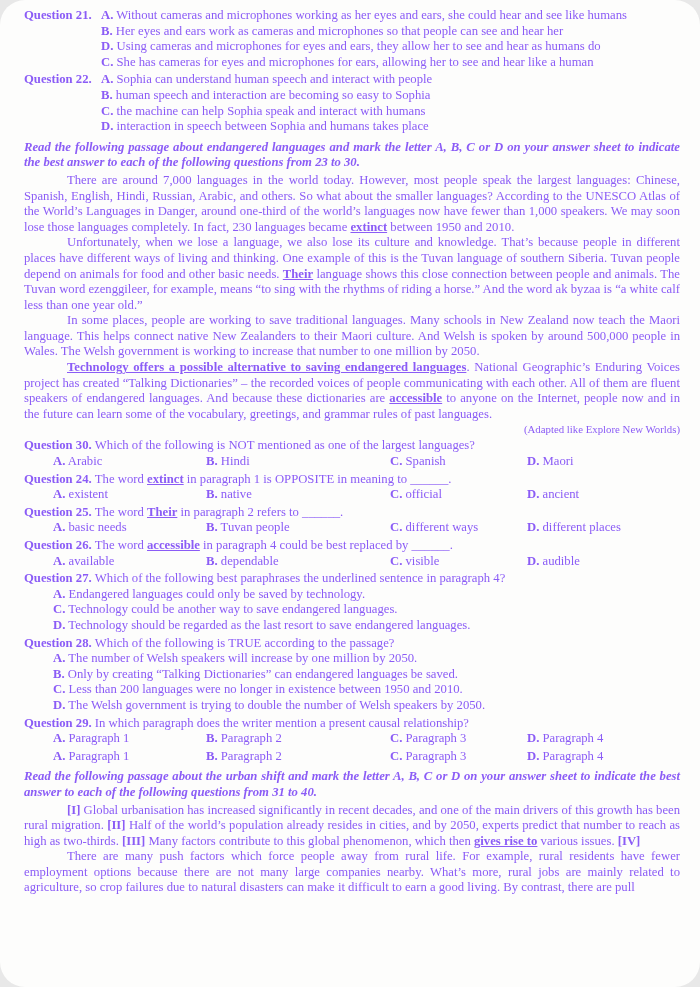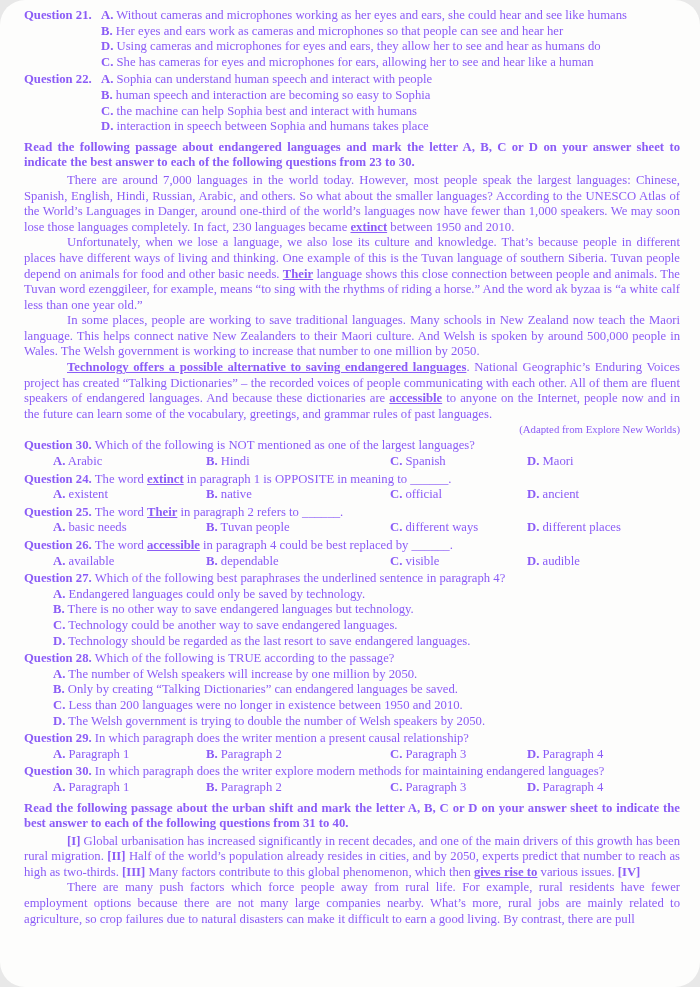--- a/index.html
+++ b/index.html
@@ -11,21 +11,21 @@
     font-size:12.7px;line-height:15.6px;border-radius:25px;
   }
   .b{font-weight:700}
   .i{}
   .u{text-decoration:underline}
   .qlabel,.opt-letter{font-weight:700}
   .qblock{margin-top:2px}
   .qa{position:relative;padding-left:77px}
   .qa .qlabel{position:absolute;left:0;top:0;white-space:nowrap}
   .instruction{
-    font-weight:700;text-align:justify;
+    font-weight:700;font-style:italic;text-align:justify;
     margin:5px 0 2px 0;
   }
   .para{text-align:justify}
   .indent{text-indent:43px}
   .source{text-align:right;font-size:10.8px;line-height:13px;margin-top:1px}
   .opt-row{display:grid;grid-template-columns:153px 184px 137px 1fr;margin-left:29px}
   .opt-stack{margin-left:29px}
   .opt-cell{white-space:nowrap;overflow:visible}
 </style>
 </head>
@@ -37,34 +37,34 @@
         <span class="qlabel">Question 21.</span>
         <div class="opt-line"><span class="opt-letter">A.</span><span> Without cameras and microphones working as her eyes and ears, she could hear and see like humans</span></div>
         <div class="opt-line"><span class="opt-letter">B.</span><span> Her eyes and ears work as cameras and microphones so that people can see and hear her</span></div>
         <div class="opt-line"><span class="opt-letter">D.</span><span> Using cameras and microphones for eyes and ears, they allow her to see and hear as humans do</span></div>
         <div class="opt-line"><span class="opt-letter">C.</span><span> She has cameras for eyes and microphones for ears, allowing her to see and hear like a human</span></div>
       </div>
       <div class="qblock qa">
         <span class="qlabel">Question 22.</span>
         <div class="opt-line"><span class="opt-letter">A.</span><span> Sophia can understand human speech and interact with people</span></div>
         <div class="opt-line"><span class="opt-letter">B.</span><span> human speech and interaction are becoming so easy to Sophia</span></div>
-        <div class="opt-line"><span class="opt-letter">C.</span><span> the machine can help Sophia best and interact with humans</span></div>
+        <div class="opt-line"><span class="opt-letter">C.</span><span> the machine can help Sophia speak and interact with humans</span></div>
         <div class="opt-line"><span class="opt-letter">D.</span><span> interaction in speech between Sophia and humans takes place</span></div>
       </div>
     </section>
 
   <p class="instruction">Read the following passage about endangered languages and mark the letter A, B, C or D on your answer sheet to indicate the best answer to each of the following questions from 23 to 30.</p>
 
   <section id="passage1-container">
       <div class="para indent"><span>There are around 7,000 languages in the world today. However, most people speak the largest languages: Chinese, Spanish, English, Hindi, Russian, Arabic, and others. So what about the smaller languages? According to the UNESCO Atlas of the World’s Languages in Danger, around one-third of the world’s languages now have fewer than 1,000 speakers. We may soon lose those languages completely. In fact, 230 languages became </span><span class="b u">extinct</span><span> between 1950 and 2010.</span></div>
       <div class="para indent"><span>Unfortunately, when we lose a language, we also lose its culture and knowledge. That’s because people in different places have different ways of living and thinking. One example of this is the Tuvan language of southern Siberia. Tuvan people depend on animals for food and other basic needs. </span><span class="b u">Their</span><span> language shows this close connection between people and animals. The Tuvan word </span><span class="i ">ezenggileer</span><span>, for example, means “to sing with the rhythms of riding a horse.” And the word </span><span class="i ">ak byzaa</span><span> is “a white calf less than one year old.”</span></div>
       <div class="para indent"><span>In some places, people are working to save traditional languages. Many schools in New Zealand now teach the Maori language. This helps connect native New Zealanders to their Maori culture. And Welsh is spoken by around 500,000 people in Wales. The Welsh government is working to increase that number to one million by 2050.</span></div>
       <div class="para indent"><span class="b u">Technology offers a possible alternative to saving endangered languages</span><span>. National Geographic’s Enduring Voices project has created “Talking Dictionaries” – the recorded voices of people communicating with each other. All of them are fluent speakers of endangered languages. And because these dictionaries are </span><span class="b u">accessible</span><span> to anyone on the Internet, people now and in the future can learn some of the vocabulary, greetings, and grammar rules of past languages.</span></div>
     </section>
-  <div class="source" id="source1"><span>(Adapted from </span><span class="i ">Explore New Worlds</span><span>)</span></div>
+  <div class="source" id="source1"><span>(Adapted like </span><span class="i ">Explore New Worlds</span><span>)</span></div>
 
   <section id="q2330-container">
       <div class="qblock">
         <div class="qhead"><span class="qlabel">Question 30. </span><span>Which of the following is NOT mentioned as one of the largest languages?</span></div>
         <div class="opt-row">
           <div class="opt-cell"><span class="opt-letter">A.</span><span> Arabic</span></div>
           <div class="opt-cell"><span class="opt-letter">B.</span><span> Hindi</span></div>
           <div class="opt-cell"><span class="opt-letter">C.</span><span> Spanish</span></div>
           <div class="opt-cell"><span class="opt-letter">D.</span><span> Maori</span></div>
         </div>
@@ -92,42 +92,40 @@
         <div class="opt-row">
           <div class="opt-cell"><span class="opt-letter">A.</span><span> available</span></div>
           <div class="opt-cell"><span class="opt-letter">B.</span><span> dependable</span></div>
           <div class="opt-cell"><span class="opt-letter">C.</span><span> visible</span></div>
           <div class="opt-cell"><span class="opt-letter">D.</span><span> audible</span></div>
         </div>
       </div>
       <div class="qblock">
         <div class="qhead"><span class="qlabel">Question 27. </span><span>Which of the following best paraphrases the underlined sentence in paragraph 4?</span></div>
         <div class="opt-stack"><span class="opt-letter">A.</span><span> Endangered languages could only be saved by technology.</span></div>
-        <div class="opt-stack"><span class="opt-letter">B.</span><span> There is no other way to save endangered languages but technology.</span></div>
         <div class="opt-stack"><span class="opt-letter">C.</span><span> Technology could be another way to save endangered languages.</span></div>
         <div class="opt-stack"><span class="opt-letter">D.</span><span> Technology should be regarded as the last resort to save endangered languages.</span></div>
       </div>
       <div class="qblock">
         <div class="qhead"><span class="qlabel">Question 28. </span><span>Which of the following is TRUE according to the passage?</span></div>
         <div class="opt-stack"><span class="opt-letter">A.</span><span> The number of Welsh speakers will increase by one million by 2050.</span></div>
         <div class="opt-stack"><span class="opt-letter">B.</span><span> Only by creating “Talking Dictionaries” can endangered languages be saved.</span></div>
         <div class="opt-stack"><span class="opt-letter">C.</span><span> Less than 200 languages were no longer in existence between 1950 and 2010.</span></div>
         <div class="opt-stack"><span class="opt-letter">D.</span><span> The Welsh government is trying to double the number of Welsh speakers by 2050.</span></div>
       </div>
       <div class="qblock">
         <div class="qhead"><span class="qlabel">Question 29. </span><span>In which paragraph does the writer mention a present causal relationship?</span></div>
         <div class="opt-row">
           <div class="opt-cell"><span class="opt-letter">A.</span><span> Paragraph 1</span></div>
           <div class="opt-cell"><span class="opt-letter">B.</span><span> Paragraph 2</span></div>
           <div class="opt-cell"><span class="opt-letter">C.</span><span> Paragraph 3</span></div>
           <div class="opt-cell"><span class="opt-letter">D.</span><span> Paragraph 4</span></div>
         </div>
       </div>
       <div class="qblock">
-        <div class="qhead"><span class="qlabel">Question 30. </span><span>In which paragraph does the writer explore modern methods for maintaining endangered languages?</span></div>
         <div class="opt-row">
           <div class="opt-cell"><span class="opt-letter">A.</span><span> Paragraph 1</span></div>
           <div class="opt-cell"><span class="opt-letter">B.</span><span> Paragraph 2</span></div>
           <div class="opt-cell"><span class="opt-letter">C.</span><span> Paragraph 3</span></div>
           <div class="opt-cell"><span class="opt-letter">D.</span><span> Paragraph 4</span></div>
         </div>
       </div>
     </section>
 
   <p class="instruction">Read the following passage about the urban shift and mark the letter A, B, C or D on your answer sheet to indicate the best answer to each of the following questions from 31 to 40.</p>

